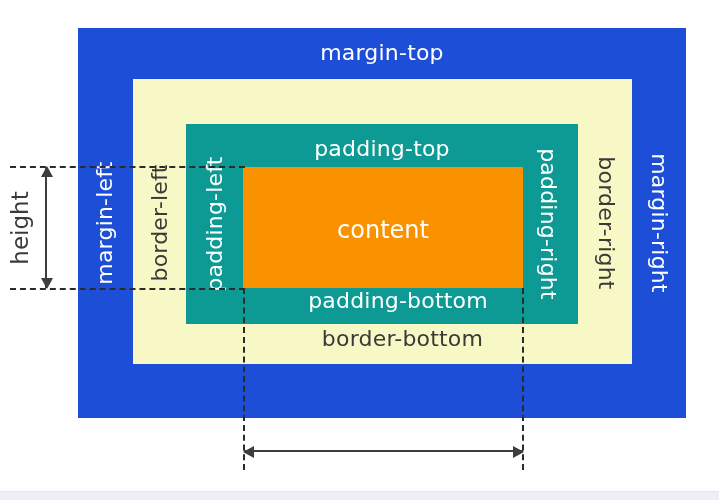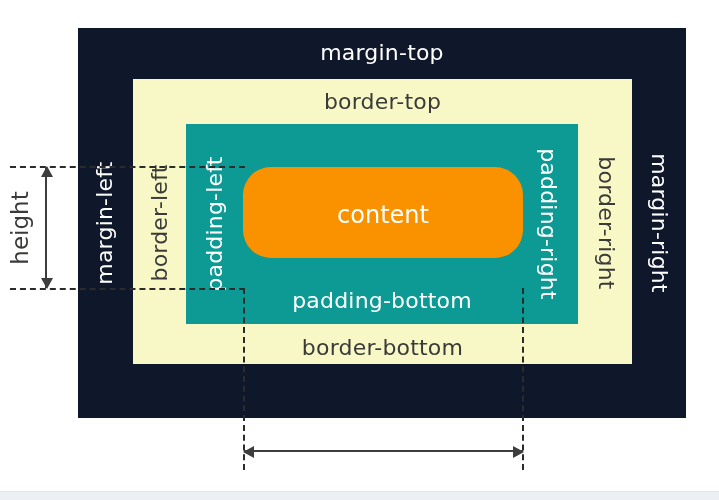--- a/index.html
+++ b/index.html
@@ -23,21 +23,21 @@
     height: 500px;
   }
 
   
   .margin-box {
     position: absolute;
     left: 78px;
     top: 28px;
     width: 608px;
     height: 390px;
-    background: #0f172a;
+    background: #1d4ed8;
     box-sizing: border-box;
   }
   .border-box {
     position: absolute;
     left: 55px;   
     top: 51px;    
     width: 499px; 
     height: 285px;
     background: #f7f8c6;
     box-sizing: border-box;
@@ -49,24 +49,23 @@
     width: 392px; 
     height: 200px;
     background: #0e9a94;
     box-sizing: border-box;
   }
   .content-box {
     position: absolute;
     left: 57px;   
     top: 43px;    
     width: 280px; 
-    height: 91px;
+    height: 121px;
     background: #fa9200;
     box-sizing: border-box;
-    border-radius: 28px;
   }
 
   
   .lbl {
     position: absolute;
     white-space: nowrap;
     line-height: 1;
     font-size: 22px;
     letter-spacing: 0.2px;
   }
@@ -199,32 +198,32 @@
 
     <div class="lbl white h-center" style="top:14px;">margin-top</div>
 
 
     <div class="lbl white vpos rot-ccw" style="left:27px; top:195px;">margin-left</div>
 
     <div class="lbl white vpos rot-cw" style="left:581px; top:195px;">margin-right</div>
 
     <div class="border-box">
 
-      <div class="lbl dark h-center" style="top:12px;">border-top</div>
-
-      <div class="lbl dark h-center" style="top:258px;">border-bottom</div>
+
+      <div class="lbl dark h-center" style="top:249px;margin-left:20px;">border-bottom</div>
 
       <div class="lbl dark vpos rot-ccw" style="left:27px; top:144px;">border-left</div>
 
       <div class="lbl dark vpos rot-cw" style="left:473px; top:144px;">border-right</div>
 
       <div class="padding-box">
 
-
-        <div class="lbl white h-center" style="top:166px;">padding-bottom</div>
+        <div class="lbl white h-center" style="top:14px;">padding-top</div>
+
+        <div class="lbl white h-center" style="top:166px;padding-left:16px;">padding-bottom</div>
 
         <div class="lbl white vpos rot-ccw" style="left:29px; top:100px;">padding-left</div>
 
         <div class="lbl white vpos rot-cw" style="left:362px; top:100px;">padding-right</div>
 
         <div class="content-box">
           <div class="content-label">content</div>
         </div>
 
       </div>

